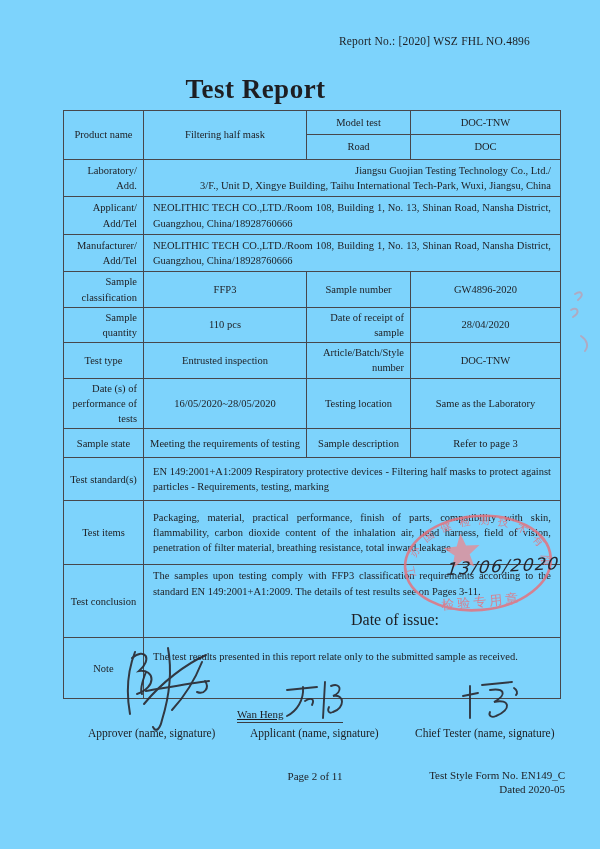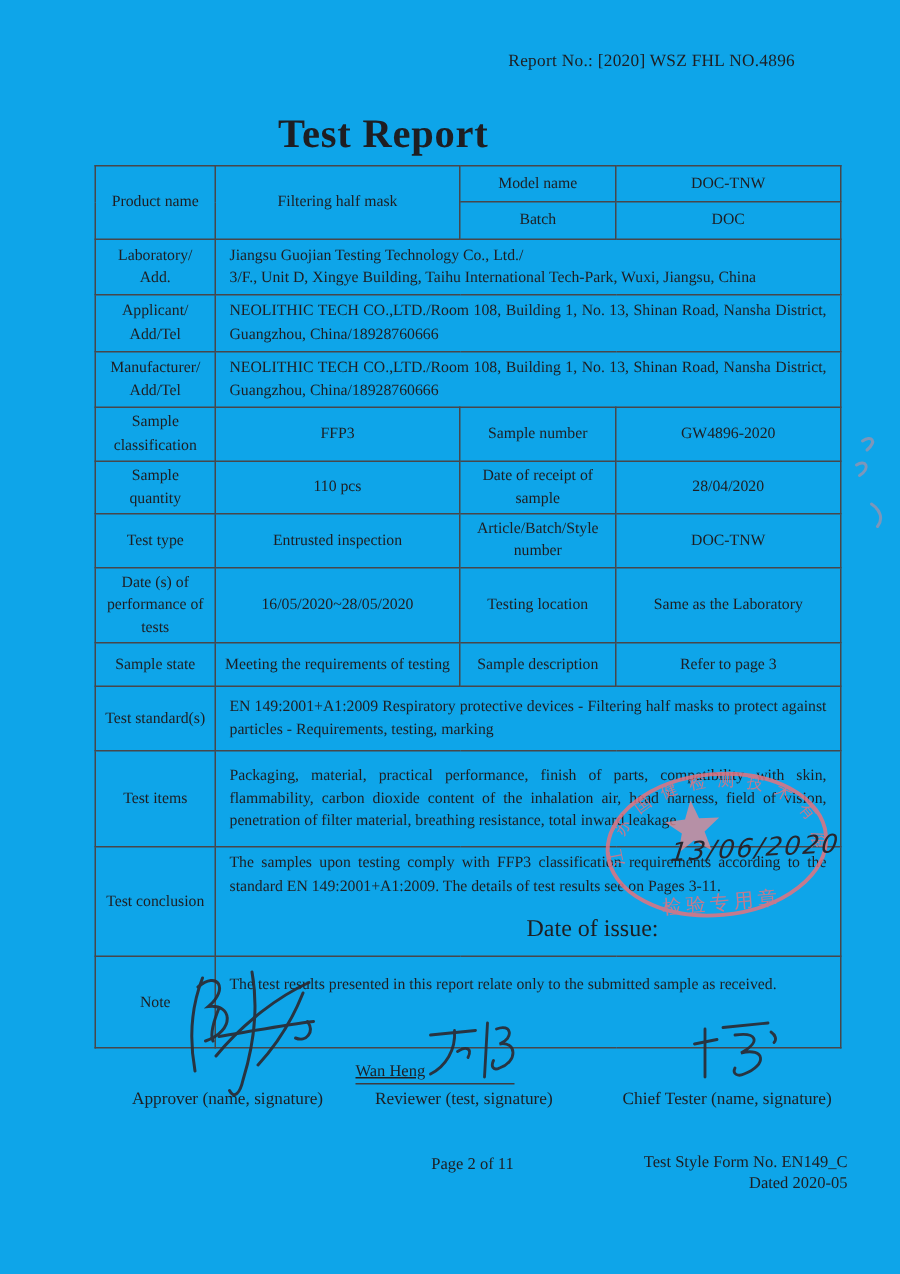--- a/index.html
+++ b/index.html
@@ -1,39 +1,39 @@
 <!DOCTYPE html>
 <html><head>
 <meta charset="utf-8">
 <style>
   * { margin:0; padding:0; box-sizing:border-box; }
   body { background:#888; }
   .page {
     position:relative; width:600px; height:849px; margin:0 auto;
-    background:#0ea5e9; overflow:hidden;
+    background:#7dd3fc; overflow:hidden;
     font-family:"Liberation Serif","DejaVu Serif",serif; color:#1e1e22;
   }
   .report-no {
     position:absolute; top:35px; right:70px; font-size:11.5px;
     letter-spacing:.2px;
   }
   .title {
     position:absolute; top:74px; left:0; width:511px; text-align:center;
     font-size:27px; font-weight:bold; letter-spacing:.5px;
   }
   .tbl-wrap { position:absolute; left:63px; top:110px; }
   table { border-collapse:collapse; table-layout:fixed; width:497px; }
   td {
     border:1px solid #47474b; font-size:10.5px; line-height:1.45;
     vertical-align:middle; padding:2px 6px; overflow:hidden;
   }
   td.c { text-align:center; }
   td.l { text-align:justify; padding:3px 9px; }
   td.top { vertical-align:top;margin-top:30px; }
-  .blk { display:block; }
+  .blk { display:block;text-align:right; }
   .doi-line { text-align:right; padding-right:112px; margin-top:9px; font-size:16px; }
   
   .stamp { position:absolute; left:398px; top:510px; transform:rotate(-5deg); opacity:.85; }
   .hand-date {
     position:absolute; left:447px; top:556px; width:110px;
     font-family:"DejaVu Sans",sans-serif; font-style:italic;
     font-size:17px; color:#26262e; transform:rotate(-3deg) skewX(-10deg);
     letter-spacing:1.5px; white-space:nowrap;
   }
   
@@ -59,25 +59,25 @@
       <colgroup>
           <col style="width:80px">
           <col style="width:163px">
           <col style="width:104px">
           <col style="width:150px">
         </colgroup>
       <tbody>
           <tr style="height:24px">
         <td class="c" rowspan="2">Product name</td>
         <td class="c" rowspan="2">Filtering half mask</td>
-        <td class="c">Model name</td>
+        <td class="c">Model test</td>
         <td class="c">DOC-TNW</td>
       </tr>
       <tr style="height:25px">
-        <td class="c">Batch</td>
+        <td class="c">Road</td>
         <td class="c">DOC</td>
       </tr>
       <tr style="height:34px">
         <td class="c">
           <span class="blk">Laboratory/</span>
           <span class="blk">Add.</span>
         </td>
         <td colspan="3" style="padding:3px 9px">
           <span class="blk">Jiangsu Guojian Testing Technology Co., Ltd./</span>
           <span class="blk">3/F., Unit D, Xingye Building, Taihu International Tech-Park, Wuxi, Jiangsu, China</span>
@@ -209,21 +209,21 @@
     </div>
     <svg class="sig-svg" style="left:283px; top:30px" width="64" height="44" viewBox="0 0 64 44">
       <g stroke="#2b2b33" stroke-width="1.9" fill="none" stroke-linecap="round" opacity="0.92">
         <path d="M4,12 L34,9"></path>
         <path d="M20,9 C21,22 14,33 4,38"></path>
         <path d="M22,23 C28,19 32,21 29,27"></path>
         <path d="M42,4 L40,40"></path>
         <path d="M48,8 C58,4 60,14 50,18 C62,16 62,30 50,34 C46,36 44,33 46,29"></path>
       </g>
     </svg>
-    <div class="sig-role" style="left:250px; top:79px">Reviewer (test, signature)</div>
+    <div class="sig-role" style="left:250px; top:79px">Applicant (name, signature)</div>
 
     <svg class="sig-svg" style="left:460px; top:32px" width="62" height="42" viewBox="0 0 62 42">
       <g stroke="#2b2b33" stroke-width="1.9" fill="none" stroke-linecap="round" opacity="0.92">
         <path d="M10,6 L10,38"></path>
         <path d="M3,16 L18,13"></path>
         <path d="M22,5 L52,2"></path>
         <path d="M30,10 C44,8 48,14 34,22 C50,18 52,30 36,36 C32,38 28,36 30,32"></path>
         <path d="M54,8 C57,10 58,13 56,15"></path>
       </g>
     </svg>

